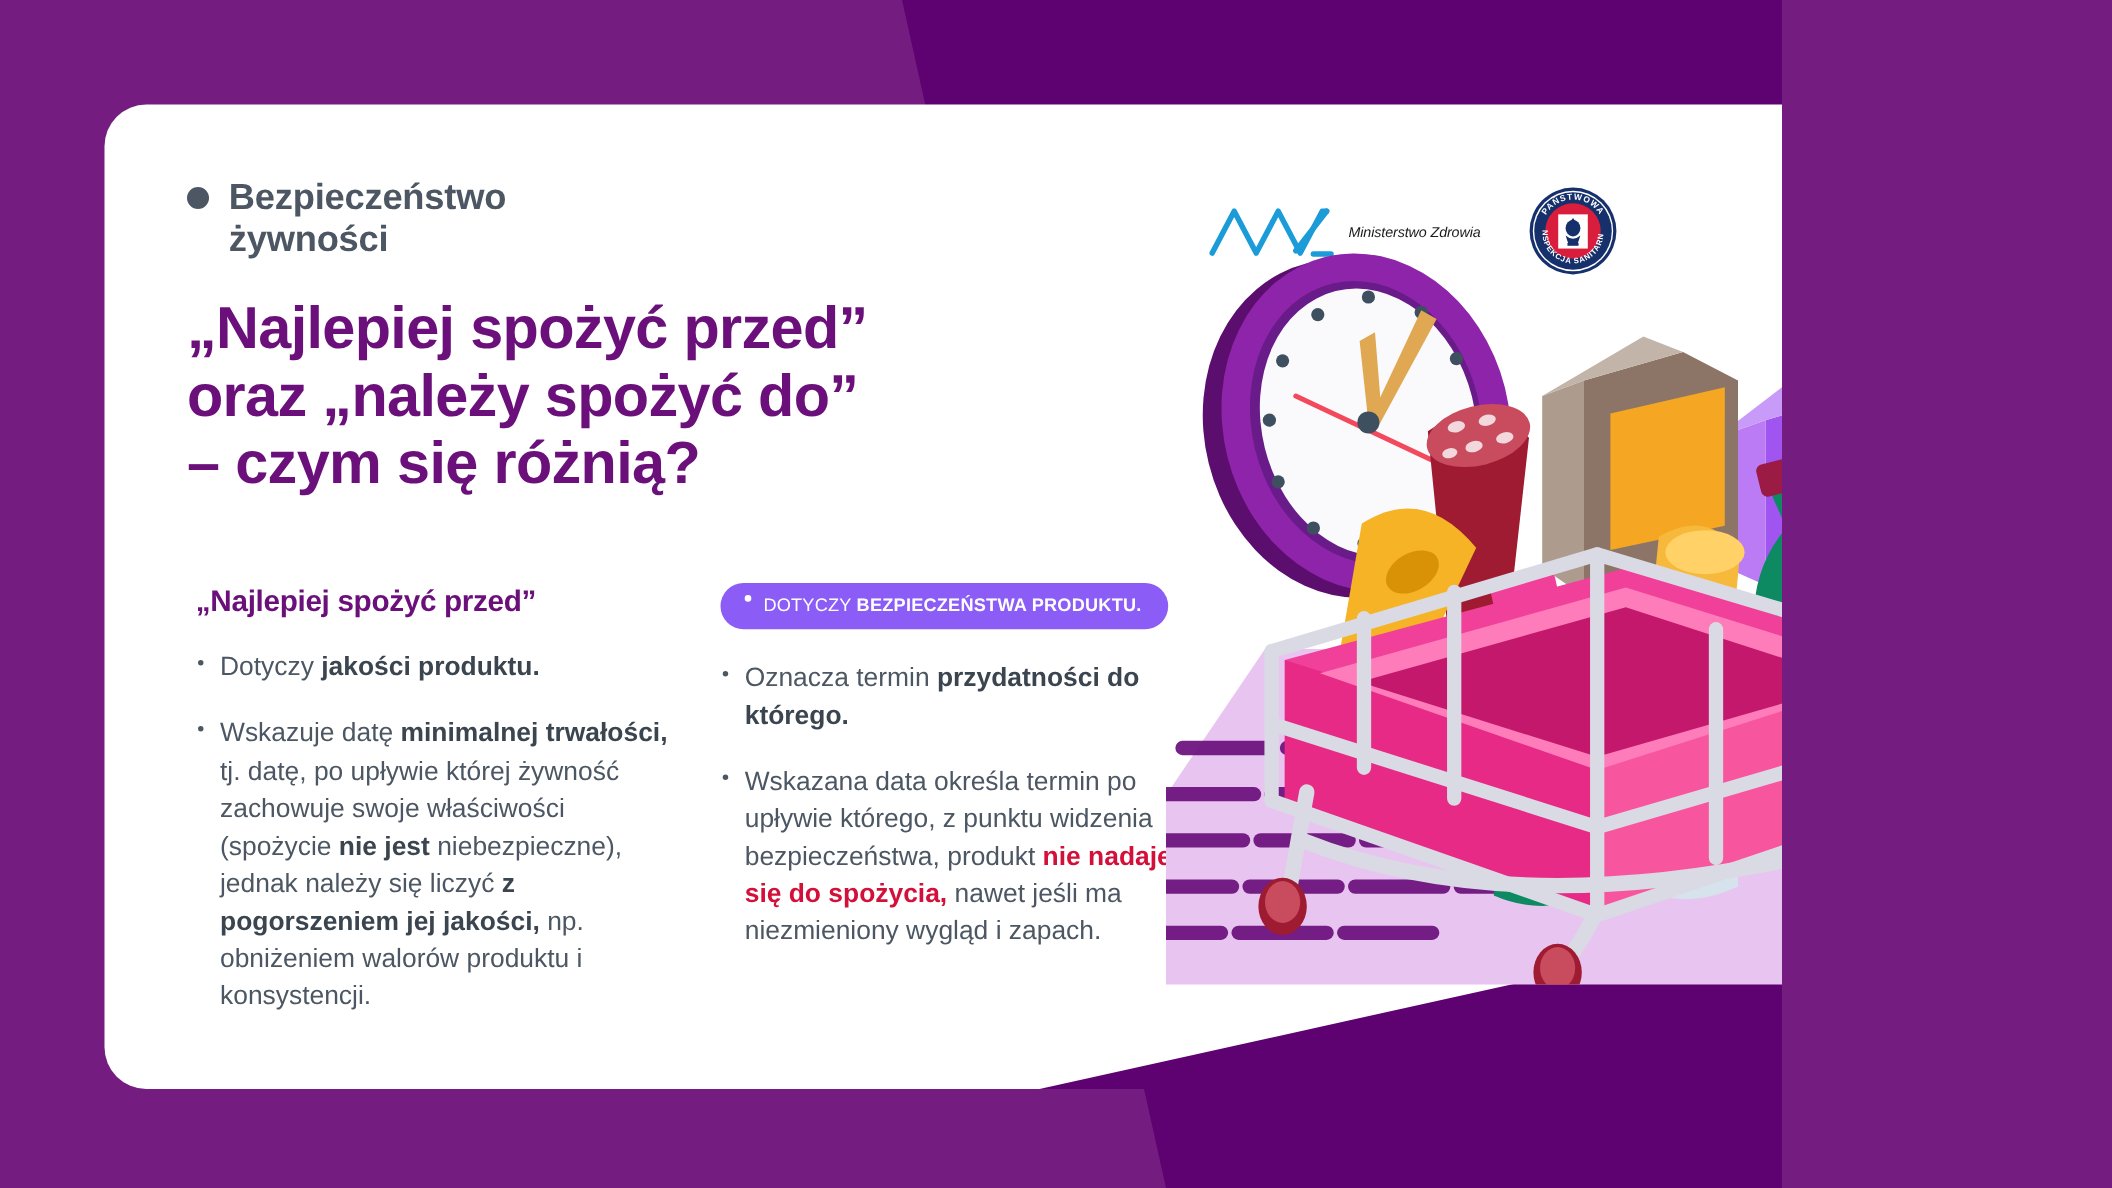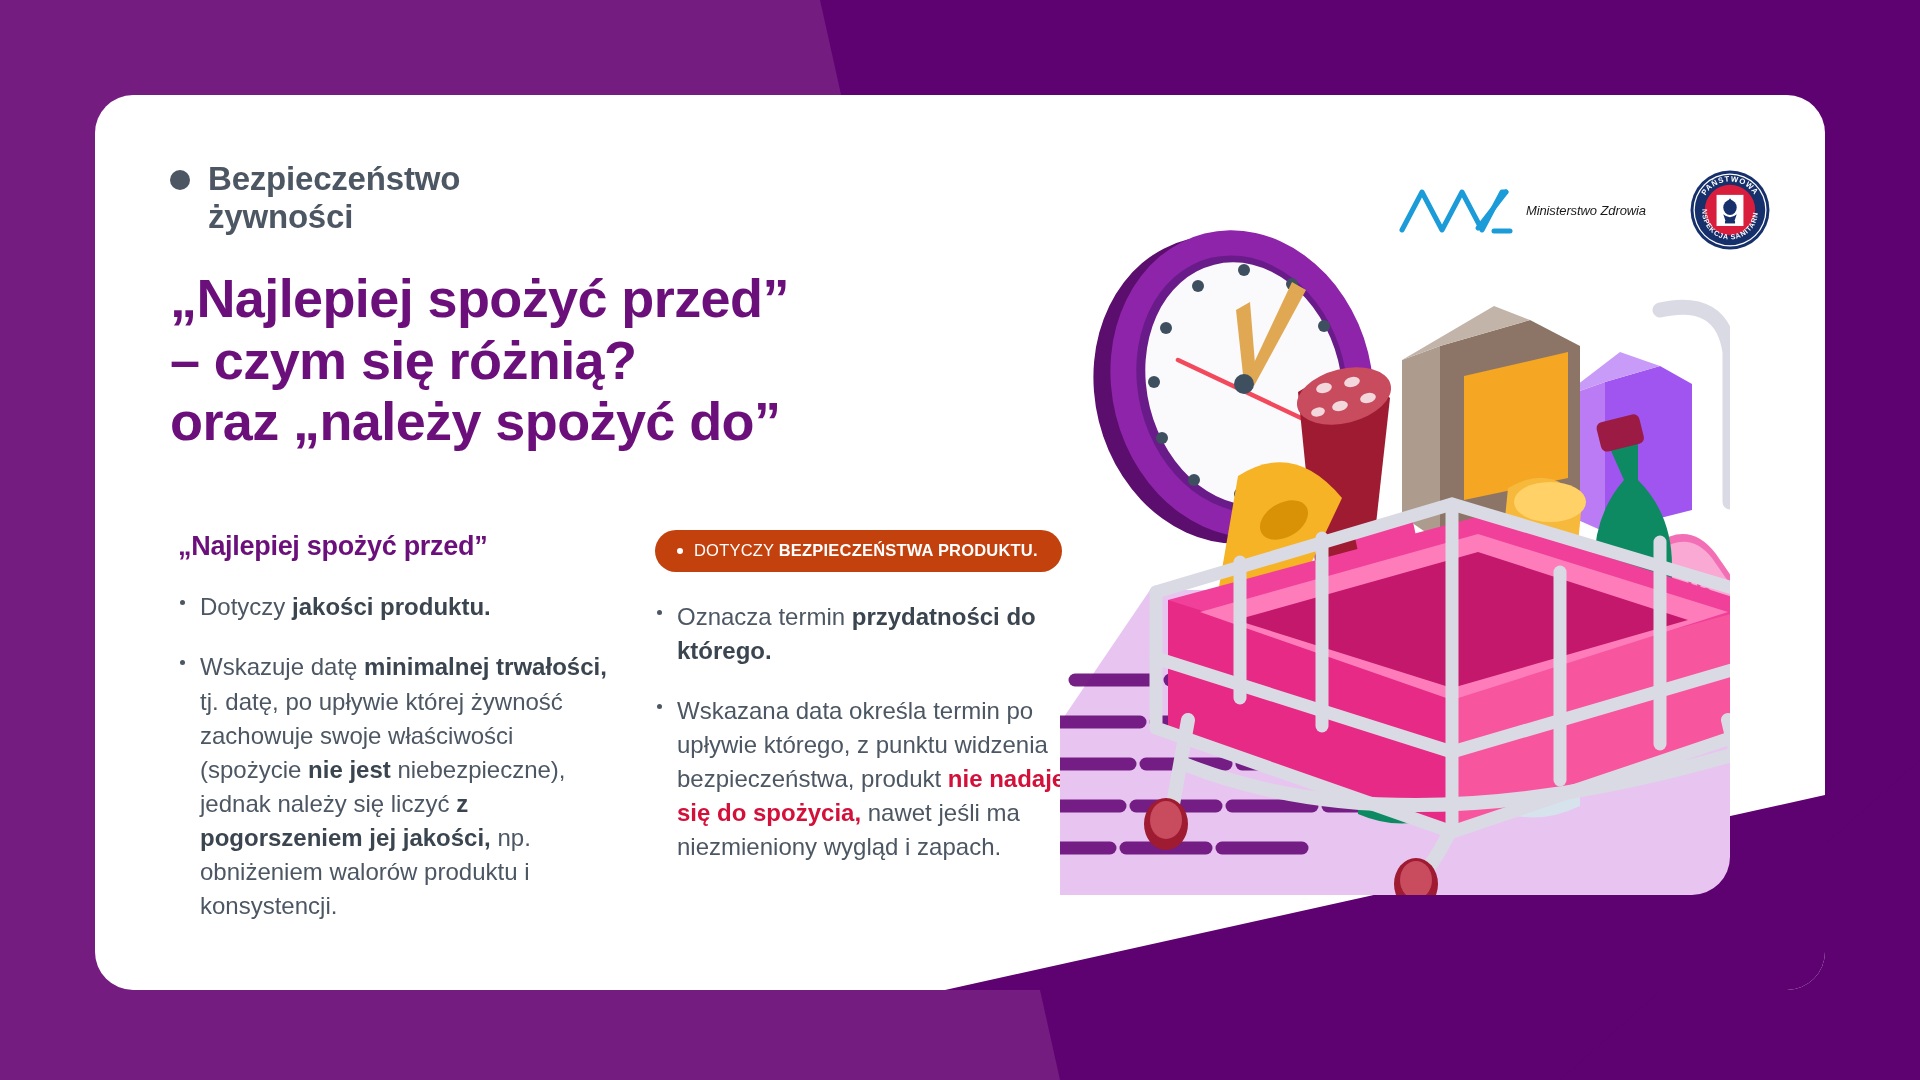--- a/index.html
+++ b/index.html
@@ -3,21 +3,21 @@
 <meta charset="utf-8">
 <title>Bezpieczeństwo żywności</title>
 <style>
   html,body{margin:0;padding:0;}
   body{
     width:1920px;height:1080px;overflow:hidden;
     font-family:"Liberation Sans","DejaVu Sans",sans-serif;
     background:#751C81;
     position:relative;
   }
-  #stage{position:absolute;inset:0;width:1920px;height:1080px;overflow:hidden;}
+  #stage{position:absolute;inset:0;width:1620px;height:1080px;overflow:hidden;}
 
   
   .bg-base{position:absolute;inset:0;background:#751C81;}
 
   
   .card{
     position:absolute;left:95px;top:95px;width:1730px;height:895px;
     background:#ffffff;border-radius:38px;overflow:hidden;
   }
 
@@ -61,22 +61,22 @@
   }
   ul.bullets li:before{
     content:"";position:absolute;left:2px;top:10px;
     width:5px;height:5px;border-radius:50%;background:#4C5763;
   }
   ul.bullets li b{font-weight:bold;color:#3B4550;}
   ul.bullets li .red{font-weight:bold;color:#D3103A;}
 
   
   .badge{
-    display:inline-flex;align-items:center;gap:11px;
-    background:#c2410c;color:#fff;border-radius:26px;
+    display:inline-flex;align-items:flex-start;gap:11px;
+    background:#8b5cf6;color:#fff;border-radius:26px;
     padding:11px 24px 12px 22px;margin:0 0 28px 0;
     font-size:16.5px;letter-spacing:0.2px;white-space:nowrap;
   }
   .badge-dot{width:6px;height:6px;border-radius:50%;background:#fff;flex:0 0 auto;}
   .badge b{font-weight:bold;}
 
   
   .logos{position:absolute;right:148px;top:168px;display:flex;align-items:center;gap:42px;}
   .logo-mz{display:flex;align-items:center;gap:6px;font-style:italic;}
   .logo-mz-label{font-size:13px;color:#1A1A1A;letter-spacing:-0.1px;}
@@ -105,22 +105,22 @@
   <div class="eyebrow">
     <span class="eyebrow-dot"></span>
     <span class="eyebrow-text">
       <span>Bezpieczeństwo</span><br>
       <span>żywności</span>
     </span>
   </div>
 
   <div class="headline">
     <div>„Najlepiej spożyć przed”</div>
+    <div>oraz „należy spożyć do”</div>
     <div>– czym się różnią?</div>
-    <div>oraz „należy spożyć do”</div>
   </div>
 
   <div class="col col-left">
     <h3 class="col-title">„Najlepiej spożyć przed”</h3>
     <ul class="bullets" id="left-bullets">
         <li><span>Dotyczy </span><b>jakości produktu.</b></li>
         <li><span>Wskazuje datę </span><b>minimalnej trwałości,</b><span> tj. datę, po upływie której żywność zachowuje swoje właściwości (spożycie </span><b>nie jest</b><span> niebezpieczne), jednak należy się liczyć </span><b>z pogorszeniem jej jakości,</b><span> np. obniżeniem walorów produktu i konsystencji.</span></li>
       </ul>
   </div>
 

